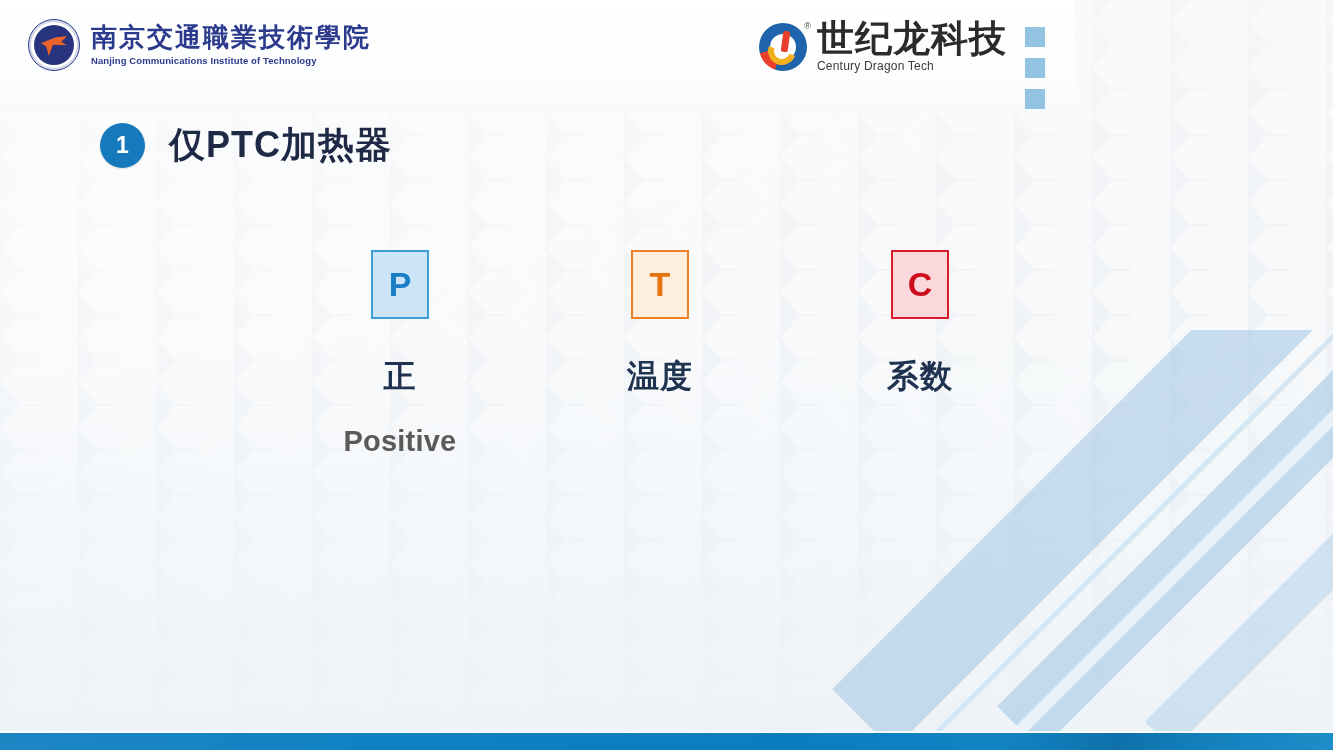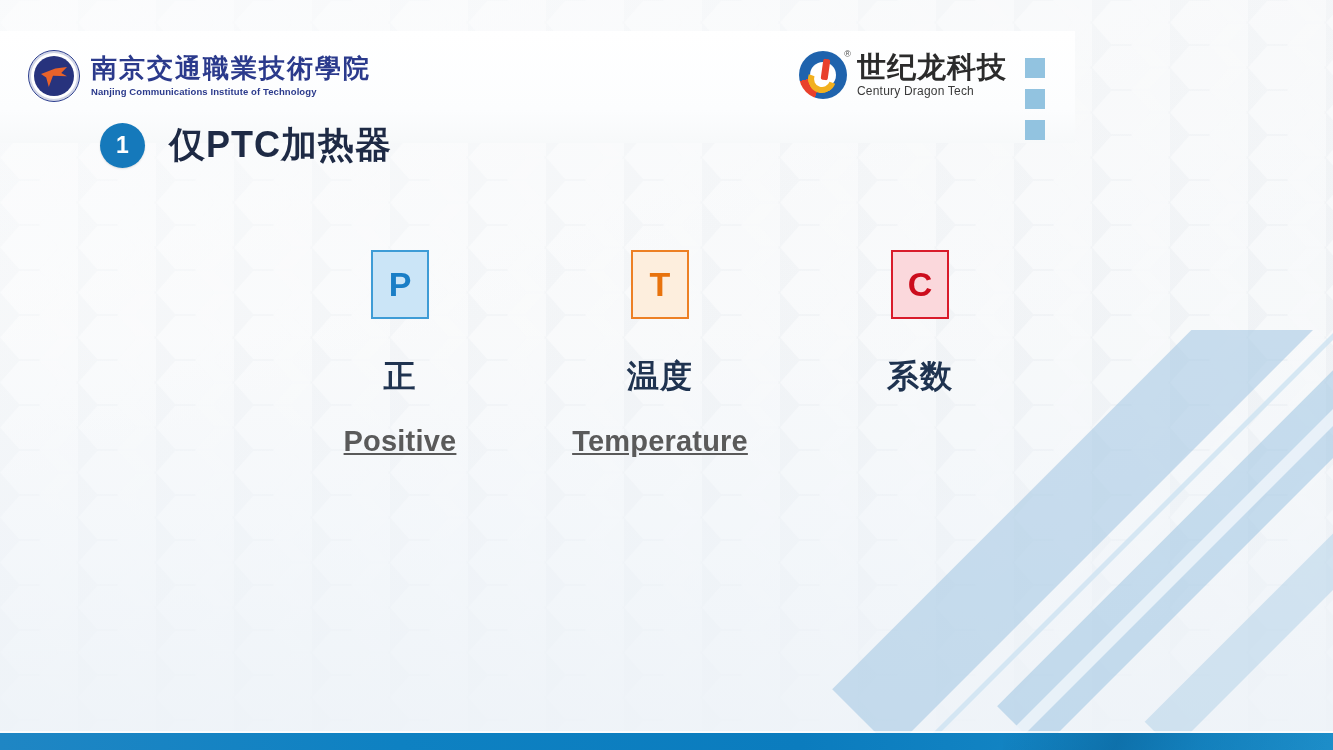--- a/index.html
+++ b/index.html
@@ -105,21 +105,20 @@
     background: linear-gradient(115deg, rgba(8,90,145,0.0) 0%, rgba(8,95,150,0.55) 35%, rgba(10,110,170,0.35) 60%, rgba(30,140,200,0.2) 100%);
   }
 
   
   .header {
     position: absolute;
     left: 0; top: 0;
     width: 1075px;
     height: 112px;
     background: linear-gradient(to bottom, #ffffff 0%, #fcfdfe 70%, #f7f9fa 100%);
-    margin-top: 31px;
   }
 
   .school-logo-wrap {
     position: absolute;
     left: 28px; top: 19px;
     display: flex;
     align-items: center;
   }
   .seal {
     width: 50px; height: 50px;
@@ -227,21 +226,21 @@
     right: -4px; top: -2px;
     font-size: 9px;
     color: #4a4a4a;
   }
   .brand-text {
     margin-left: 10px;
     display: flex;
     flex-direction: column;
   }
   .brand-cn {
-    font-size: 29px;
+    font-size: 37px;
     font-weight: 700;
     color: #2b2b2b;
     letter-spacing: 1px;
     line-height: 1.0;
     white-space: nowrap;
   }
   .brand-en {
     font-size: 12px;
     color: #3a3a3a;
     letter-spacing: 0.2px;
@@ -325,21 +324,20 @@
     line-height: 1;
     white-space: nowrap;
   }
   .ptc-en {
     margin-top: 33px;
     font-size: 29px;
     font-weight: 700;
     color: #5a5a5a;
     letter-spacing: 0.2px;
     white-space: nowrap;
-    text-decoration: underline;
   }
 </style>
 </head>
 <body>
 
 <div id="slide">
 
   <svg class="hex-pattern" viewBox="0 0 1333 750" preserveAspectRatio="none" aria-hidden="true">
     <defs>
       <pattern id="hexpat" width="78" height="45" patternUnits="userSpaceOnUse">
@@ -405,21 +403,20 @@
 
     <div class="ptc-col">
       <div class="ptc-box" style="background:#cbe5f7;border-color:#3e9cd6;color:#1a7ec6;">P</div>
       <div class="ptc-cn">正</div>
       <div class="ptc-en">Positive</div>
     </div>
 
     <div class="ptc-col">
       <div class="ptc-box" style="background:#fdeedd;border-color:#ed8024;color:#e8730d;">T</div>
       <div class="ptc-cn">温度</div>
-      <div class="ptc-en">Temperature</div>
     </div>
 
     <div class="ptc-col">
       <div class="ptc-box" style="background:#fbd8dc;border-color:#d91b2b;color:#cc0d1d;">C</div>
       <div class="ptc-cn">系数</div>
     </div>
 
   </div>
 
   <div class="bottom-bar-hl"></div>

